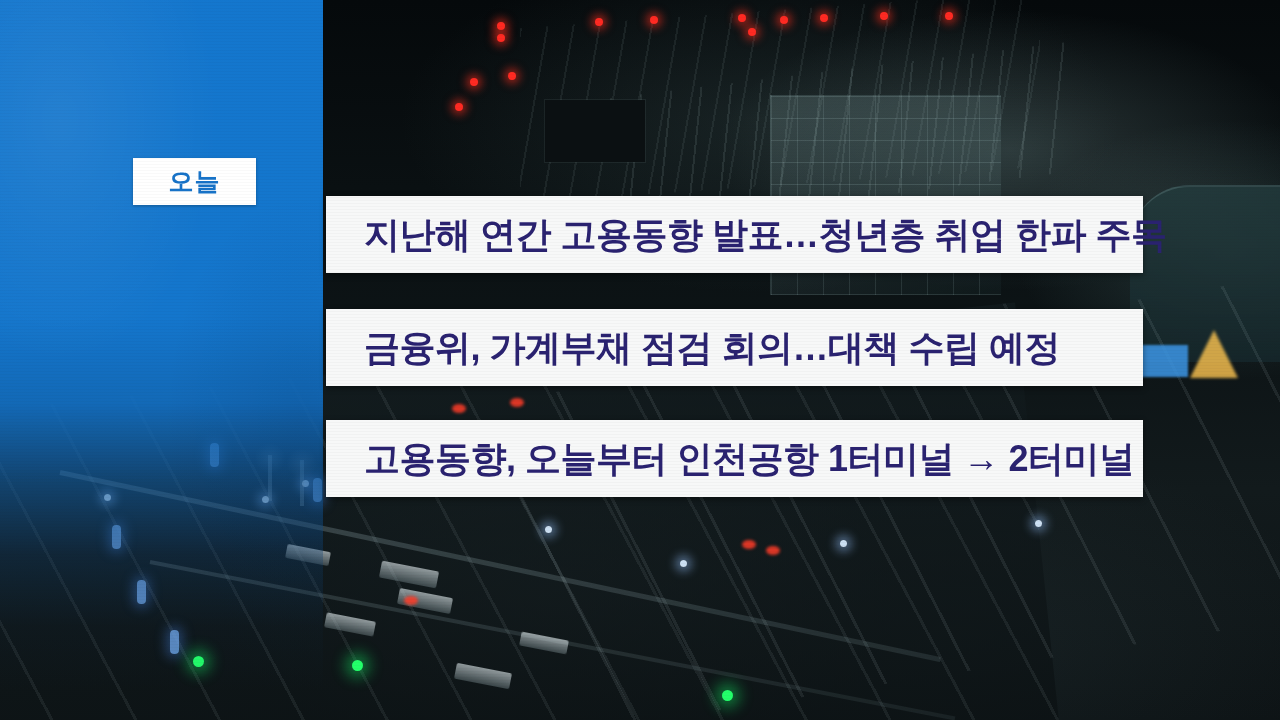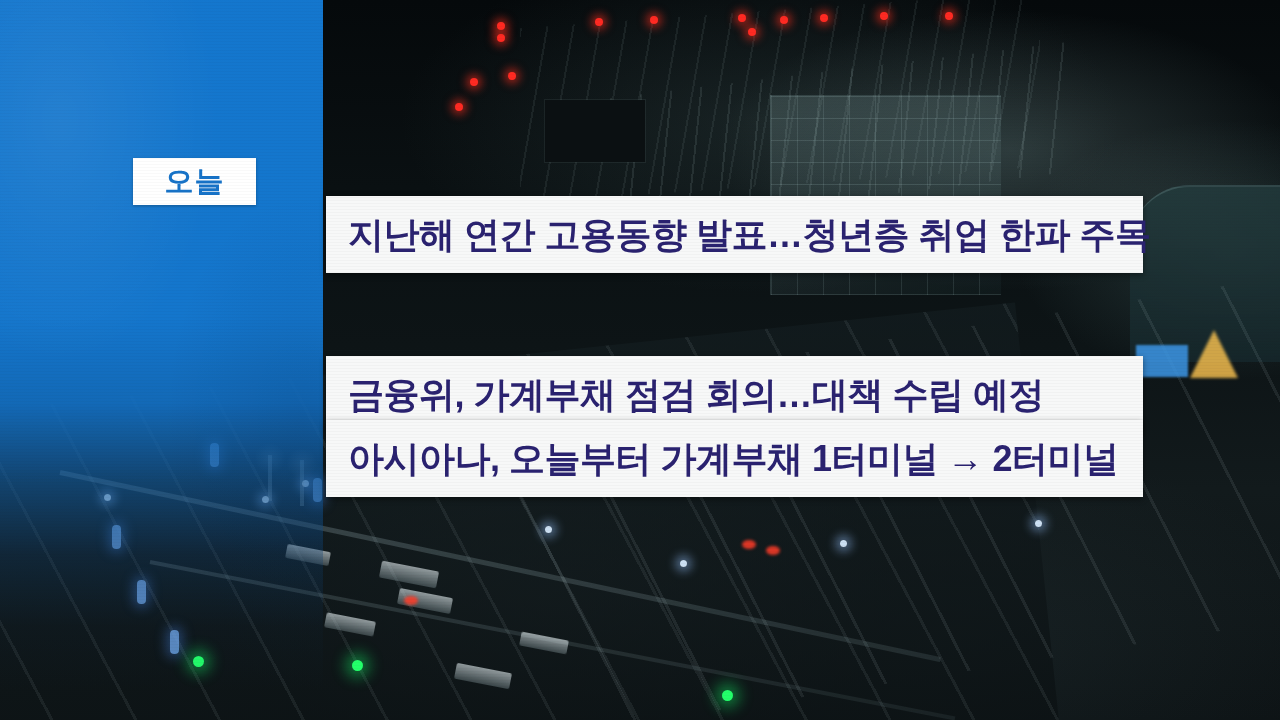--- a/index.html
+++ b/index.html
@@ -253,21 +253,21 @@
   .today-badge {
     width: 123px;
     height: 47px;
     background: #ffffff;
     display: flex;
     align-items: center;
     justify-content: center;
     box-shadow: 0 1px 3px rgba(0,0,0,.28);
   }
   .today-badge span {
-    font-size: 29px;
+    font-size: 25px;
     font-weight: 700;
     color: #1773c8;
     letter-spacing: 1px;
     line-height: 1;
   }
   .brand-title {
     margin-top: 9px;
     font-size: 63px;
     font-weight: 700;
     color: #ffffff;
@@ -282,31 +282,31 @@
     position: absolute;
     left: 326px;
     width: 817px;
     height: 77px;
     background: #f7f8f8;
     display: flex;
     align-items: center;
     box-shadow: 0 2px 6px rgba(0,0,0,.45);
   }
   .headline-text {
-    padding-left: 22px;
+    padding-left: 38px;
     padding-right: 14px;
     font-size: 36px;
     font-weight: 700;
     color: #2a2270;
     letter-spacing: -0.5px;
     white-space: nowrap;
     line-height: 1;
   }
   #hl0 { top: 196px; }
-  #hl1 { top: 309px; margin-top: 47px; }
+  #hl1 { top: 309px; }
   #hl2 { top: 420px; }
 
   
   .broadcast-overlay {
     position: absolute;
     inset: 0;
     pointer-events: none;
     background: repeating-linear-gradient(0deg,
       rgba(0,0,0,.045) 0px, rgba(0,0,0,.045) 1px,
       transparent 1px, transparent 3px);
@@ -397,17 +397,17 @@
     </div>
   </div>
 
   <div class="headline" id="hl0">
     <div class="headline-text">지난해 연간 고용동향 발표…청년층 취업 한파 주목</div>
   </div>
   <div class="headline" id="hl1">
     <div class="headline-text">금융위, 가계부채 점검 회의…대책 수립 예정</div>
   </div>
   <div class="headline" id="hl2">
-    <div class="headline-text">아시아나, 오늘부터 가계부채 1터미널 → 2터미널</div>
+    <div class="headline-text">고용동향, 오늘부터 인천공항 1터미널 → 2터미널</div>
   </div>
 
   <div class="broadcast-overlay"></div>
 </div>
 
 </body></html>

